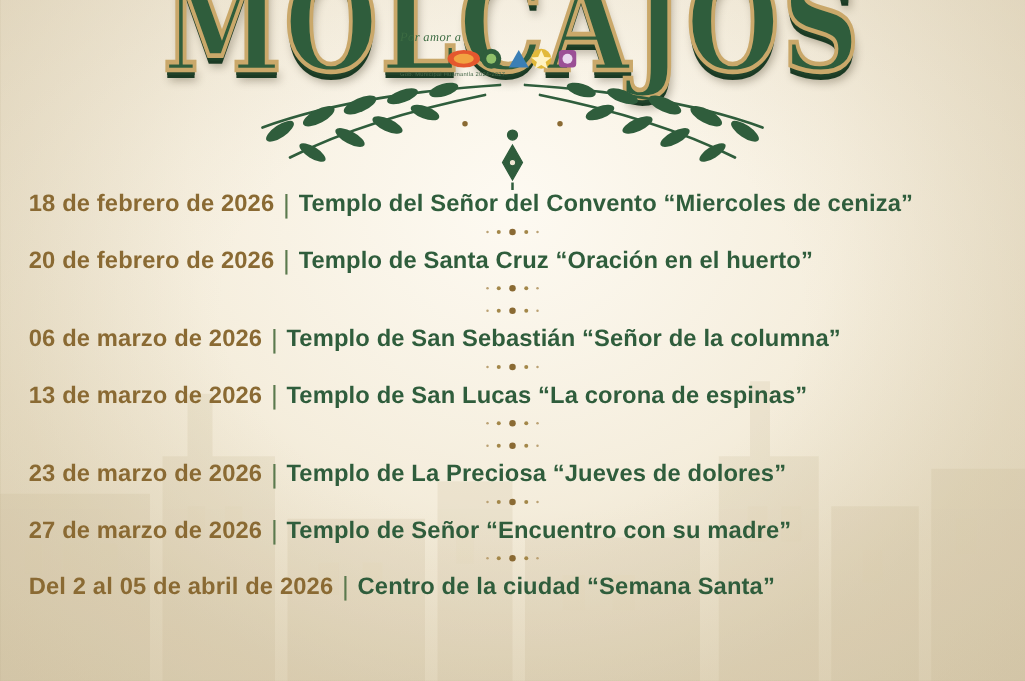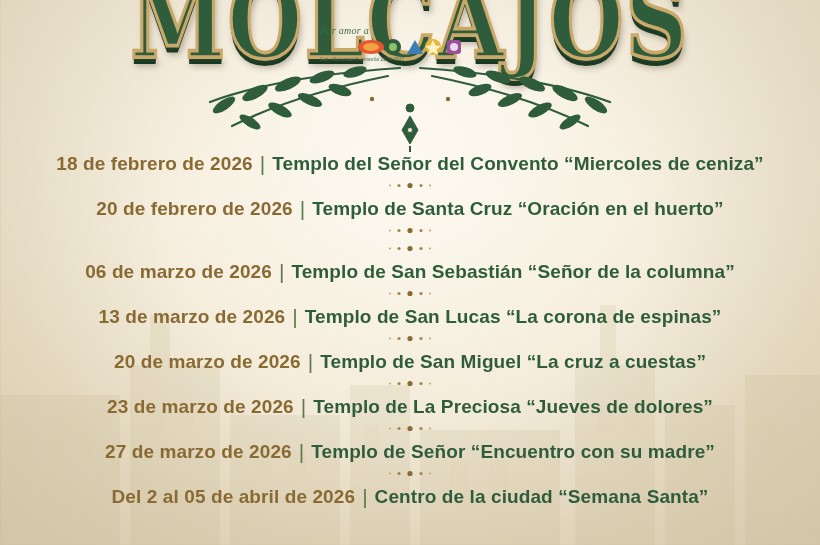--- a/index.html
+++ b/index.html
@@ -124,24 +124,25 @@
   }
 
   
   .list {
     position: absolute;
     top: 152px;
     left: 0;
     width: 820px;
   }
   .row {
-    text-align: center;
+    text-align: left;
     white-space: nowrap;
     line-height: 1;
     padding: 0;
+    margin-left: 23px;
   }
   .row .line {
     display: inline-block;
     font-size: 19px;
     font-weight: 700;
     font-family: "Liberation Sans", sans-serif;
   }
   .date {
     color: #8a6a33;
     letter-spacing: 0.1px;
@@ -325,25 +326,20 @@
       </span>
     </div>
     <svg class="divider" viewBox="0 0 60 11">
       <circle cx="30" cy="5.5" r="2.6" fill="#8a6a33"></circle>
       <circle cx="19" cy="5.5" r="1.6" fill="#a38749"></circle>
       <circle cx="41" cy="5.5" r="1.6" fill="#a38749"></circle>
       <circle cx="10" cy="5.5" r="1" fill="#bba173"></circle>
       <circle cx="50" cy="5.5" r="1" fill="#bba173"></circle>
     </svg>
 
-    <div class="row">
-      <span class="line">
-        <span class="date">20 de marzo de 2026</span><span class="sep">|</span><span class="place">Templo de San Miguel “La cruz a cuestas”</span>
-      </span>
-    </div>
     <svg class="divider" viewBox="0 0 60 11">
       <circle cx="30" cy="5.5" r="2.6" fill="#8a6a33"></circle>
       <circle cx="19" cy="5.5" r="1.6" fill="#a38749"></circle>
       <circle cx="41" cy="5.5" r="1.6" fill="#a38749"></circle>
       <circle cx="10" cy="5.5" r="1" fill="#bba173"></circle>
       <circle cx="50" cy="5.5" r="1" fill="#bba173"></circle>
     </svg>
 
     <div class="row">
       <span class="line">

